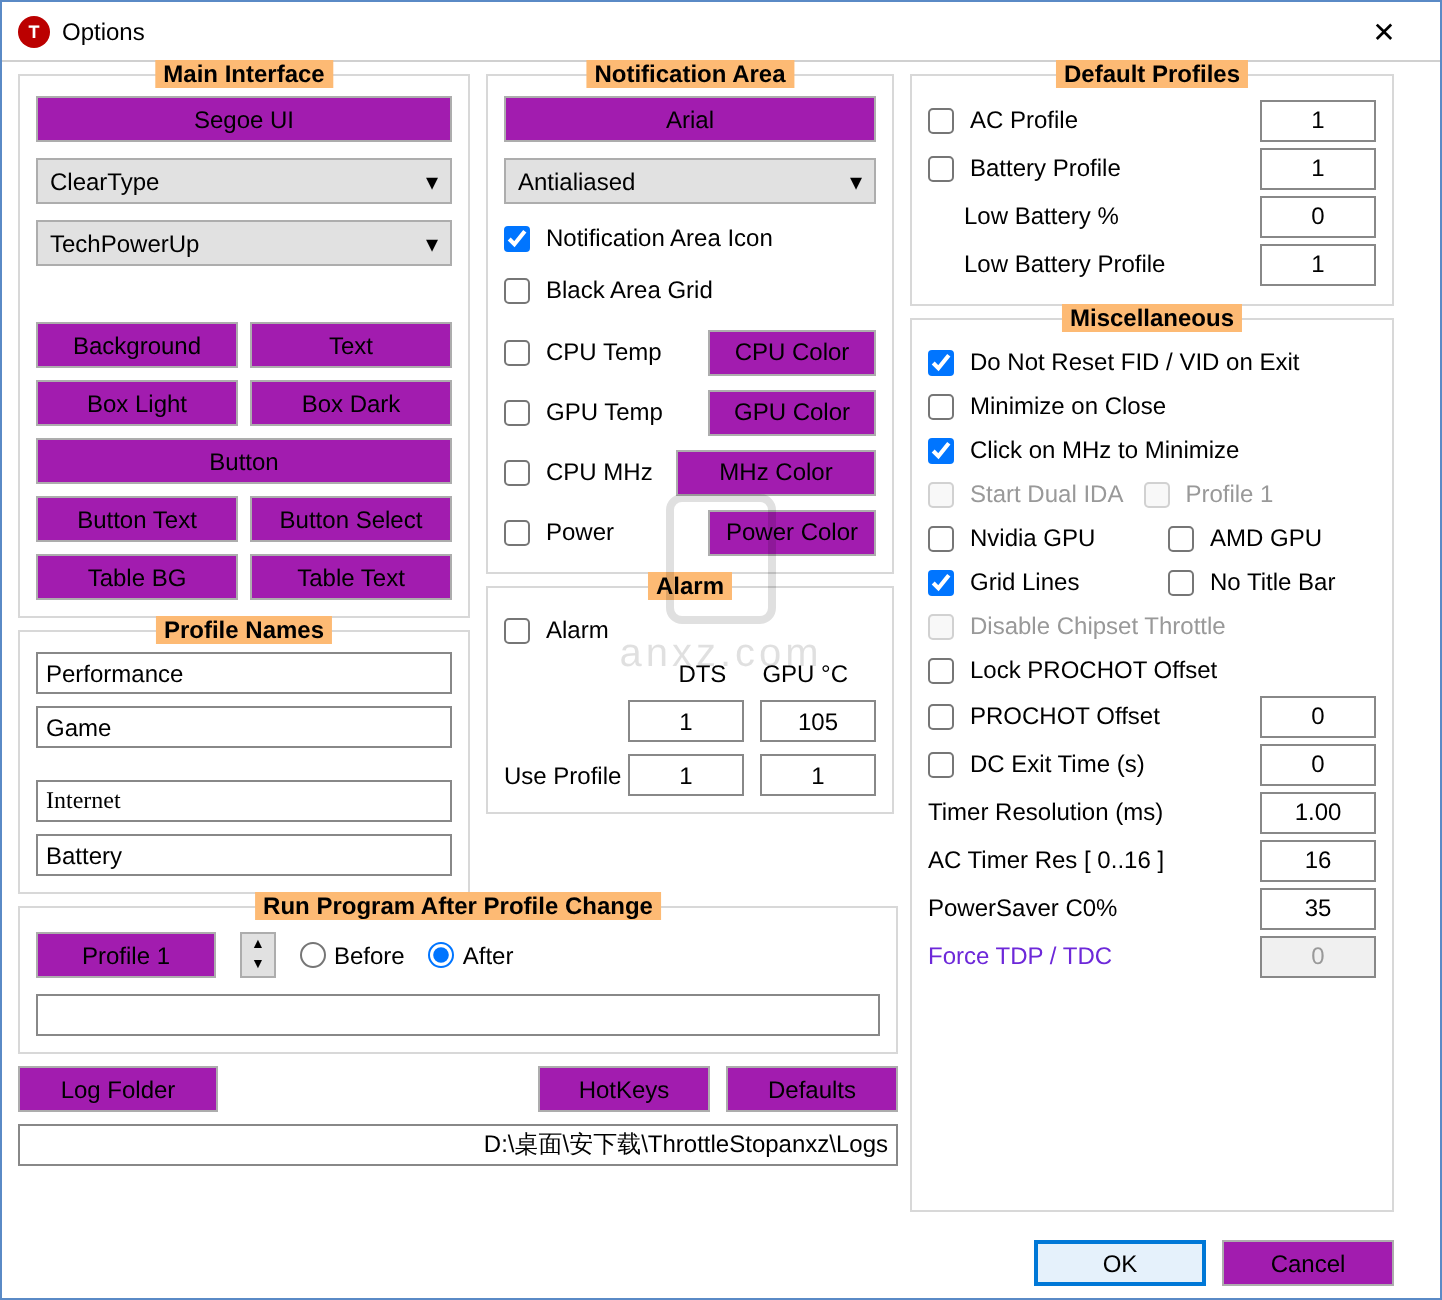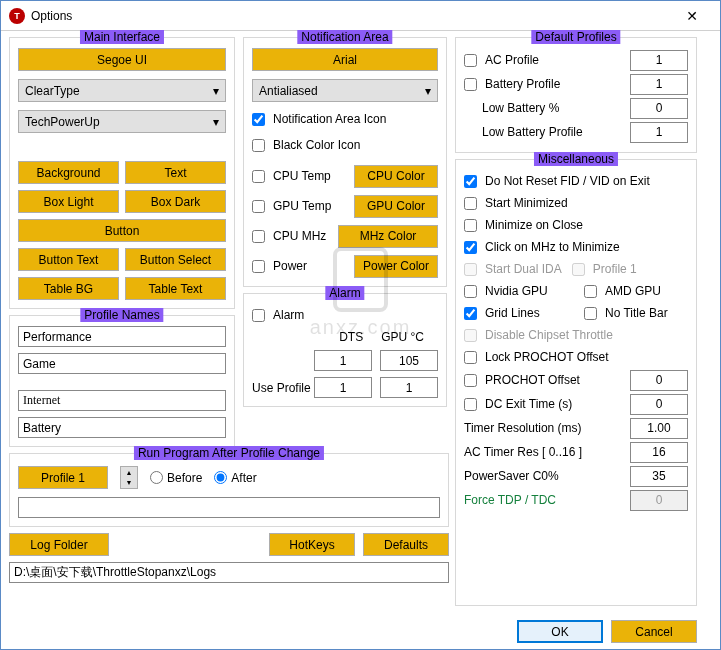--- a/index.html
+++ b/index.html
@@ -7,22 +7,22 @@
 .window { width: 721px; height: 650px; border: 1px solid #5a8ac6; background: #fff; position: relative; }
 .titlebar { height: 30px; display: flex; align-items: center; padding: 0 8px; border-bottom: 1px solid #d0d0d0; }
 .titlebar .icon { width: 16px; height: 16px; background: #b00; border-radius: 50%; margin-right: 6px; display: flex; align-items: center; justify-content: center; color: #fff; font-size: 9px; font-weight: bold; }
 .titlebar .title { flex: 1; }
 .titlebar .close { width: 40px; height: 26px; display: flex; align-items: center; justify-content: center; cursor: pointer; font-size: 14px; }
 .content { display: flex; padding: 6px 8px; gap: 8px; height: calc(100% - 30px); }
 .col-left { width: 226px; display: flex; flex-direction: column; gap: 6px; }
 .col-mid { width: 204px; display: flex; flex-direction: column; gap: 6px; }
 .col-right { width: 242px; display: flex; flex-direction: column; gap: 6px; }
 .group { border: 1px solid #d8d8d8; padding: 10px 8px 8px; position: relative; }
-.group-title { position: absolute; top: -8px; left: 50%; transform: translateX(-50%); background: #8b5cf6; padding: 0 4px; font-size: 12px; white-space: nowrap; }
-.btn { background: #eab308; border: 1px solid #adadad; height: 23px; display: flex; align-items: center; justify-content: center; cursor: pointer; font-size: 12px; }
+.group-title { position: absolute; top: -8px; left: 50%; transform: translateX(-50%); background: #fdba74; padding: 0 4px; font-size: 12px; white-space: nowrap; font-weight: bold; }
+.btn { background: #a21caf; border: 1px solid #adadad; height: 23px; display: flex; align-items: center; justify-content: center; cursor: pointer; font-size: 12px; }
 .btn-primary { background: #e5f1fb; border: 2px solid #0078d7; }
 .sel { width: 100%; height: 23px; border: 1px solid #adadad; background: #e1e1e1; padding: 0 6px; display: flex; align-items: center; justify-content: space-between; cursor: pointer; }
 .inp { width: 100%; height: 21px; border: 1px solid #888; padding: 0 4px; font-size: 12px; font-family: inherit; }
 .row { display: flex; gap: 6px; margin-top: 6px; }
 .row2 .btn { flex: 1; }
 .chk { display: flex; align-items: center; gap: 8px; cursor: pointer; height: 22px; }
 .chk input { width: 13px; height: 13px; }
 .chk.disabled { color: #999; }
 .numbox { width: 58px; height: 21px; border: 1px solid #888; text-align: center; font-size: 12px; padding: 0; font-family: inherit; background: #fff; }
 .numbox.ro { background: #f0f0f0; color: #999; }
@@ -112,39 +112,39 @@
         <input class="inp" style="margin-top: 8px;" value="">
       </div>
 
       <div style="width:440px">
         <div style="display:flex;gap:8px">
           <div class="btn" style="width:100px">Log Folder</div>
           <div style="flex:1"></div>
           <div class="btn" style="width:86px">HotKeys</div>
           <div class="btn" style="width:86px">Defaults</div>
         </div>
-        <input class="inp" style="margin-top: 6px; width: 100%;" value="D:\桌面\安下载\ThrottleStopanxz\Logs">
+        <input class="inp" style="margin-top: 6px; width: 100%; text-align: right;" value="D:\桌面\安下载\ThrottleStopanxz\Logs">
       </div>
     </div>
 
     <div class="col-mid">
       <div class="group">
         <div class="group-title">Notification Area</div>
         <div class="btn">Arial</div>
         <div class="sel" style="margin-top:8px">
             <span>Antialiased</span>
             <span>▾</span>
           </div>
         <label class="chk" style="margin-top:6px">
             <input type="checkbox" checked="" style="">
             <span>Notification Area Icon</span>
           </label>
         <label class="chk" style="margin-top:4px">
             <input type="checkbox" style="">
-            <span>Black Color Icon</span>
+            <span>Black Area Grid</span>
           </label>
         <div class="label-row" style="margin-top:8px">
             <label class="chk">
               <input type="checkbox" style="">
               <span>CPU Temp</span>
             </label>
             <div class="btn" style="width:84px">CPU Color</div>
           </div>
         <div class="label-row" style="margin-top:6px">
             <label class="chk">
@@ -224,24 +224,20 @@
       </div>
 
       <div class="group" style="flex:1">
         <div class="group-title">Miscellaneous</div>
         <label class="chk">
             <input type="checkbox" checked="" style="">
             <span>Do Not Reset FID / VID on Exit</span>
           </label>
         <label class="chk">
             <input type="checkbox" style="">
-            <span>Start Minimized</span>
-          </label>
-        <label class="chk">
-            <input type="checkbox" style="">
             <span>Minimize on Close</span>
           </label>
         <label class="chk">
             <input type="checkbox" checked="" style="">
             <span>Click on MHz to Minimize</span>
           </label>
         <div style="display:flex;gap:10px">
           <label class="chk disabled">
               <input type="checkbox" disabled="" style="">
               <span>Start Dual IDA</span>
@@ -299,21 +295,21 @@
           </div>
         <div class="label-row">
             <span>AC Timer Res [ 0..16 ]</span>
             <input class="numbox" value="16" style="">
           </div>
         <div class="label-row">
             <span>PowerSaver C0%</span>
             <input class="numbox" value="35" style="">
           </div>
         <div class="label-row">
-            <span style="color:#15803d">Force TDP / TDC</span>
+            <span style="color:#6d28d9">Force TDP / TDC</span>
             <input class="numbox ro" disabled="" value="0" style="">
           </div>
       </div>
 
       <div class="footer">
         <div class="btn btn-primary">OK</div>
         <div class="btn">Cancel</div>
       </div>
     </div>
   </div>

